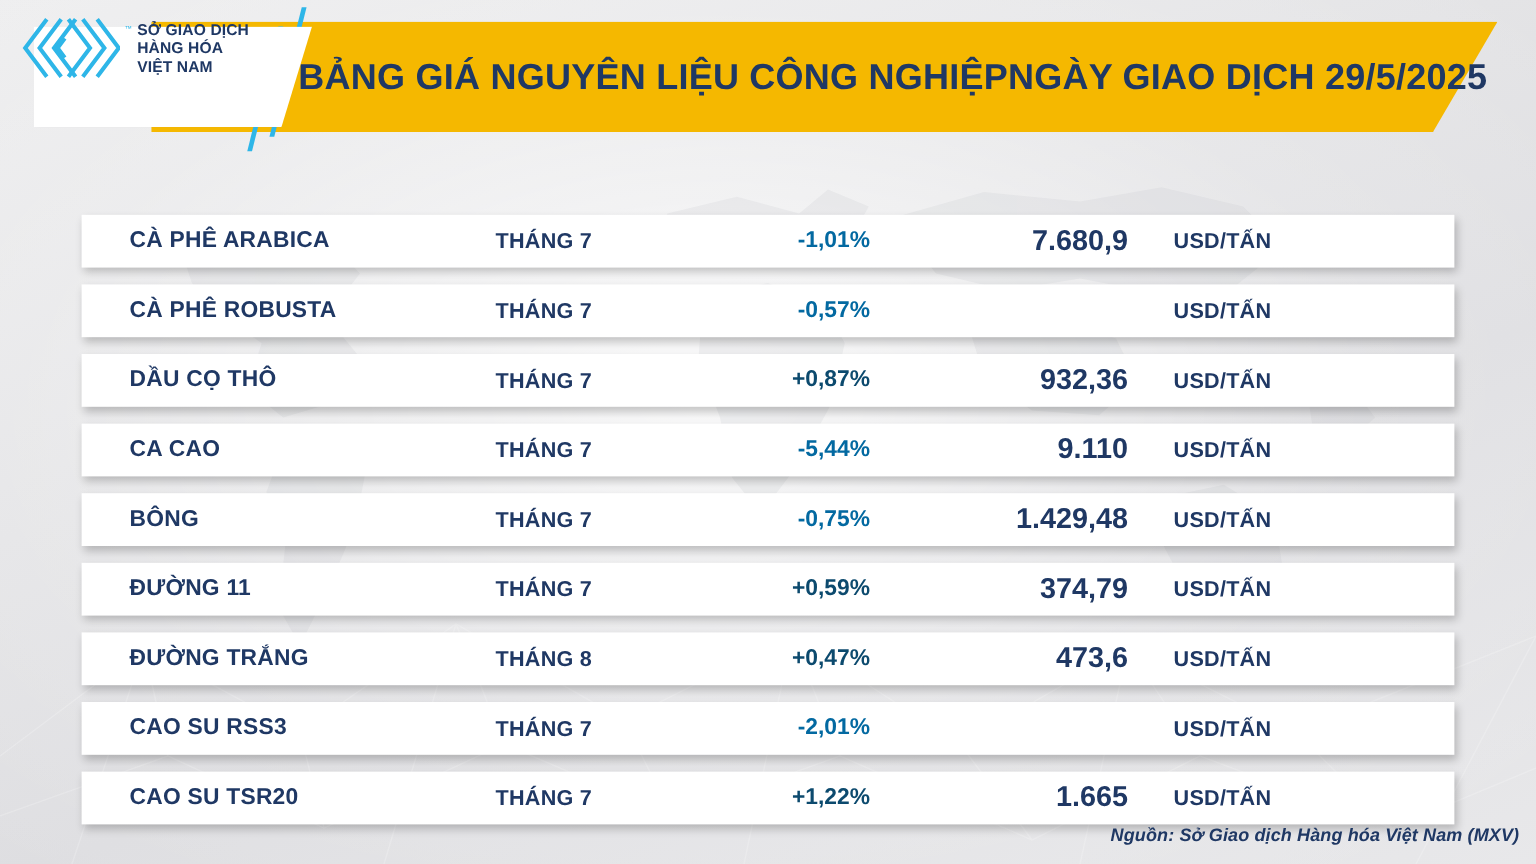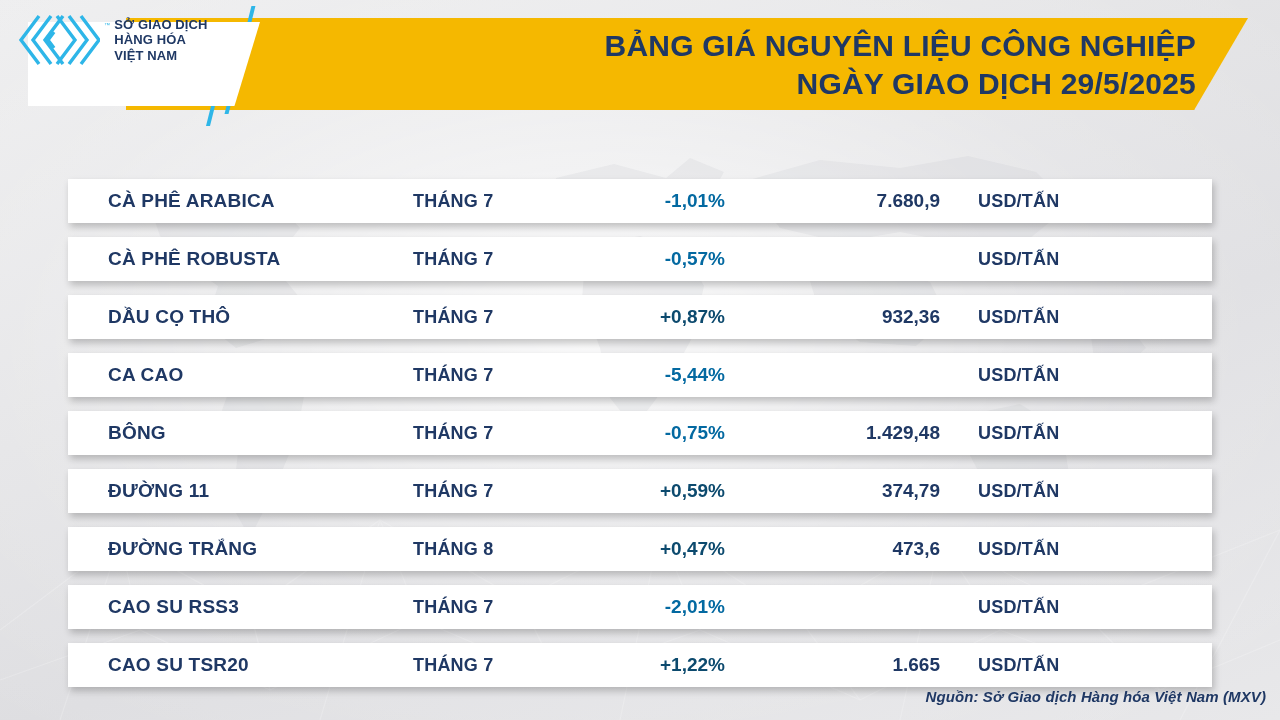--- a/index.html
+++ b/index.html
@@ -89,25 +89,24 @@
     color: #1F3864;
     font-weight: bold;
     font-size: 13px;
     line-height: 15.5px;
     letter-spacing: 0.1px;
     white-space: nowrap;
   }
 
   .title-wrap {
     position: absolute;
-    left: 316px; top: 22px;
+    left: 304px; top: 22px;
     width: 880px; height: 86px;
     display: flex;
-    flex-direction: column;
-    align-items: flex-end;
+    align-items: center;
     justify-content: center;
   }
   .title-line {
     color: #1F3864;
     font-weight: bold;
     font-size: 30px;
     line-height: 38px;
     letter-spacing: 0.2px;
     white-space: nowrap;
     text-align: center;
@@ -133,21 +132,21 @@
     top: 0;
     height: 44px;
     line-height: 44px;
     color: #1F3864;
     font-weight: bold;
     white-space: nowrap;
   }
   .c-name  { left: 40px;  font-size: 19px; letter-spacing: 0.2px; }
   .c-month { left: 345px; font-size: 18px; letter-spacing: 0.2px; }
   .c-pct   { left: 460px; width: 197px; text-align: right; font-size: 19px; }
-  .c-val   { left: 690px; width: 182px; text-align: right; font-size: 19px; }
+  .c-val   { left: 690px; width: 182px; text-align: right; font-size: 24px; }
   .c-unit  { left: 910px; font-size: 18px; letter-spacing: 0.2px; }
 
   .up   { color: #0c4a6e; }
   .down { color: #0369a1; }
 
   
   #footer {
     position: absolute;
     right: 14px; top: 688px;
     color: #1F3864;
@@ -236,20 +235,21 @@
         <div class="cell c-name">DẦU CỌ THÔ</div>
         <div class="cell c-month">THÁNG 7</div>
         <div class="cell c-pct up">+0,87%</div>
         <div class="cell c-val">932,36</div>
         <div class="cell c-unit">USD/TẤN</div>
       </div>
       <div class="row">
         <div class="cell c-name">CA CAO</div>
         <div class="cell c-month">THÁNG 7</div>
         <div class="cell c-pct down">-5,44%</div>
+        <div class="cell c-val">9.110</div>
         <div class="cell c-unit">USD/TẤN</div>
       </div>
       <div class="row">
         <div class="cell c-name">BÔNG</div>
         <div class="cell c-month">THÁNG 7</div>
         <div class="cell c-pct down">-0,75%</div>
         <div class="cell c-val">1.429,48</div>
         <div class="cell c-unit">USD/TẤN</div>
       </div>
       <div class="row">

